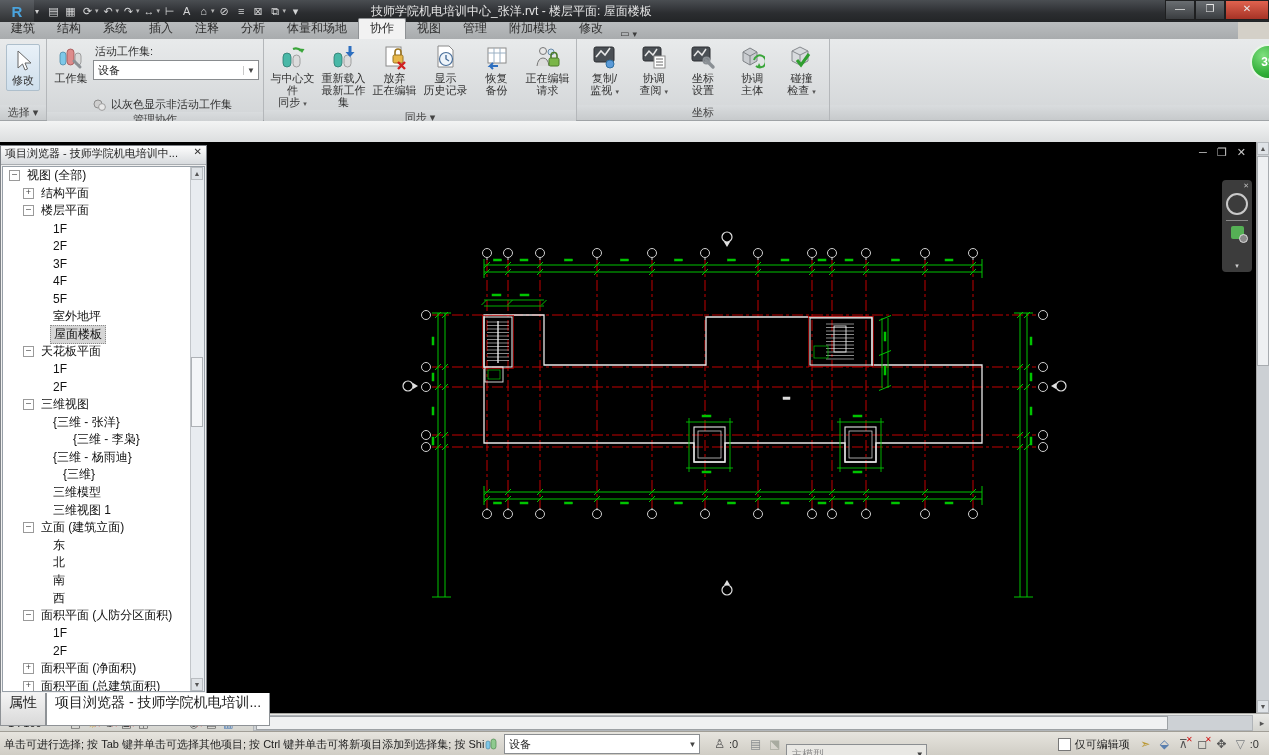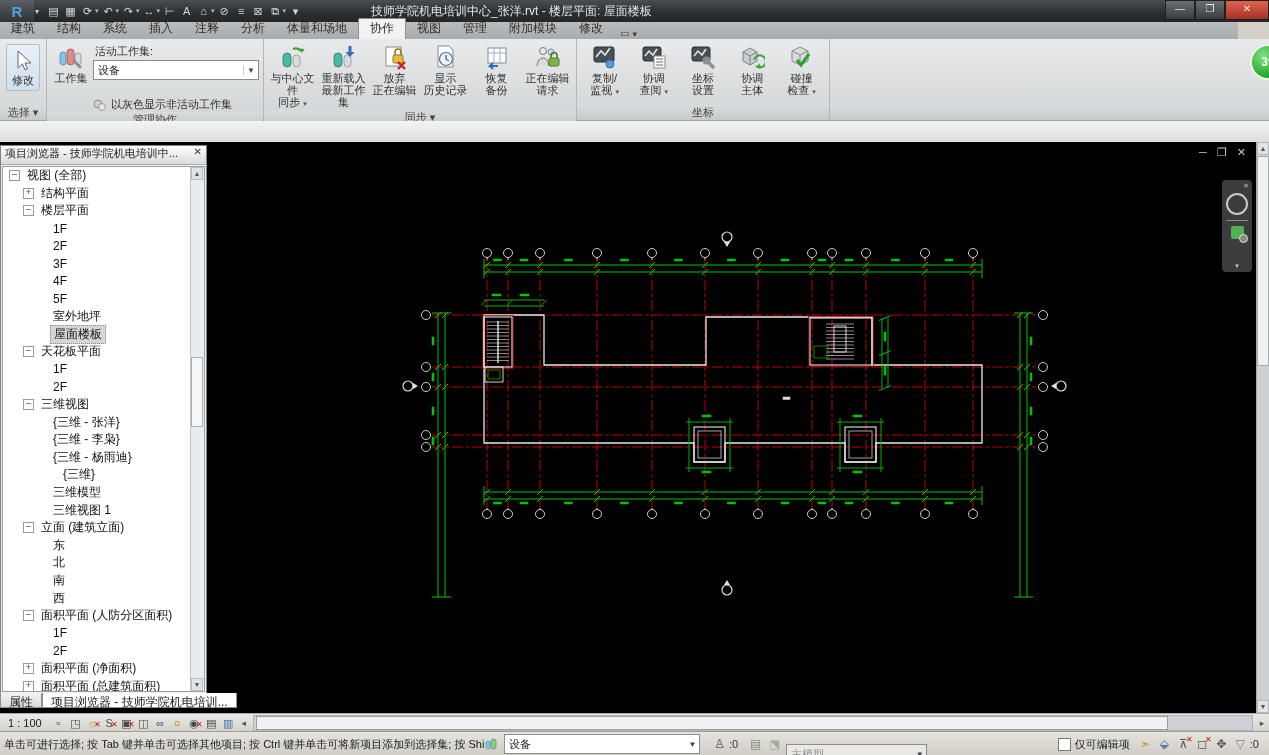--- a/index.html
+++ b/index.html
@@ -88,21 +88,21 @@
   .btree{flex:1;background:#fff;border:1px solid #98a0a8;margin:1px;overflow:hidden;position:relative;font-size:12px;}
   .trow{height:17.6px;display:flex;align-items:center;white-space:nowrap;color:#111;}
   .trow .exp{display:inline-block;width:9px;height:9px;border:1px solid #9a9a9a;background:#fff;
     font-size:9px;line-height:7px;text-align:center;color:#444;margin-right:4px;flex:0 0 9px;}
   .trow .lbl{padding:0 3px;}
   .trow.sel .lbl{background:#d6d6d6;border:1px dotted #8a8a8a;}
   .vscroll{position:absolute;right:0;top:0;width:13px;height:100%;background:#e8ecf0;border-left:1px solid #c2c6ca;}
   .vscroll .sarr{position:absolute;left:0;width:12px;height:13px;background:#dfe3e7;border:1px solid #b9bdc1;
     font-size:7px;text-align:center;line-height:12px;color:#555;box-sizing:border-box;}
   .vscroll .sthumb{position:absolute;left:0;width:12px;background:#f4f6f8;border:1px solid #aeb2b6;box-sizing:border-box;}
-  .btabs{position:absolute;left:0;top:551px;height:15px;display:flex;z-index:11;font-size:12px;}
+  .btabs{position:absolute;left:0;top:551px;height:33px;display:flex;z-index:11;font-size:14px;}
   .btab{background:linear-gradient(#f4f4f4,#d9d9d9);border:1px solid #8e9296;border-top:none;
     padding:1px 8px 2px 8px;color:#222;white-space:nowrap;}
   .btab.on{background:#fff;}
 
   
   .viewbar{position:absolute;left:0;top:713px;width:1269px;height:18px;background:linear-gradient(#e9e9e6,#d2d2cd);
     border-top:1px solid #a8a8a4;display:flex;align-items:center;font-size:11px;color:#222;}
   .scalebtn{padding:0 8px;white-space:nowrap;}
   .vico{position:relative;width:17px;height:15px;text-align:center;font-size:11px;line-height:15px;color:#4a4a4a;}
   .vico .ov{position:absolute;right:0px;bottom:-1px;font-size:8px;color:#d01010;font-weight:bold;}
@@ -705,21 +705,21 @@
             <span class="lbl">2F</span>
           </div>
           <div class="trow" style="padding-left: 20px;">
             <span class="exp">–</span>
             <span class="lbl">三维视图</span>
           </div>
           <div class="trow" style="padding-left: 34px;">
             <span style="width: 13px; flex: 0 0 13px;"></span>
             <span class="lbl">{三维 - 张洋}</span>
           </div>
-          <div class="trow" style="padding-left: 34px;">
+          <div class="trow" style="padding-left: 54px;">
             <span style="width: 13px; flex: 0 0 13px;"></span>
             <span class="lbl">{三维 - 李枭}</span>
           </div>
           <div class="trow" style="padding-left: 34px;">
             <span style="width: 13px; flex: 0 0 13px;"></span>
             <span class="lbl">{三维 - 杨雨迪}</span>
           </div>
           <div class="trow" style="padding-left: 44px;">
             <span style="width: 13px; flex: 0 0 13px;"></span>
             <span class="lbl">{三维}</span>

